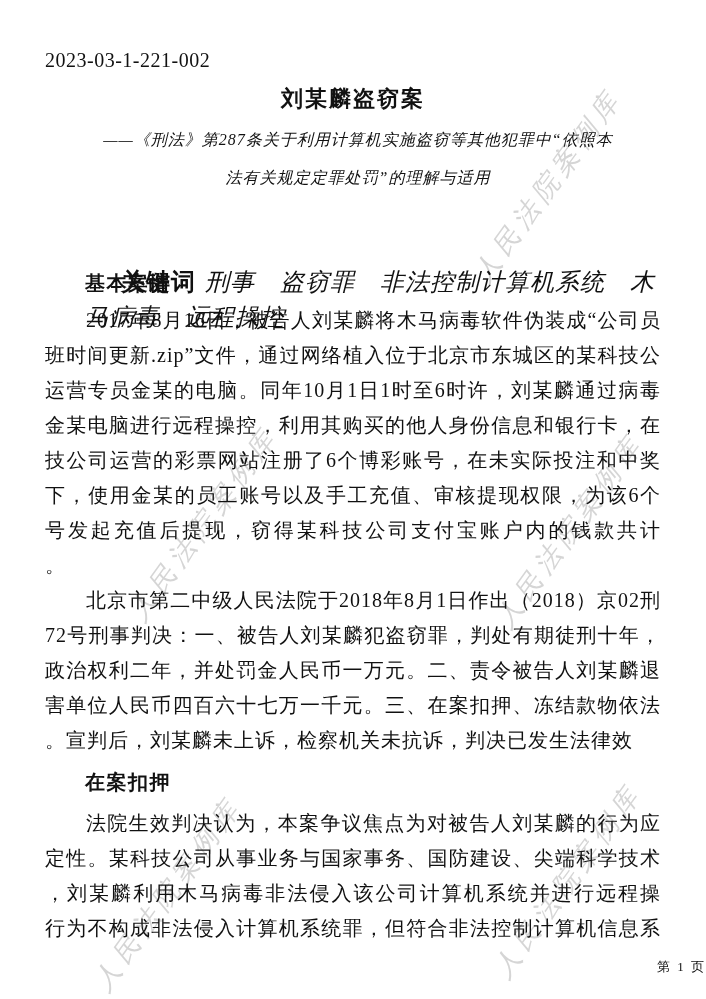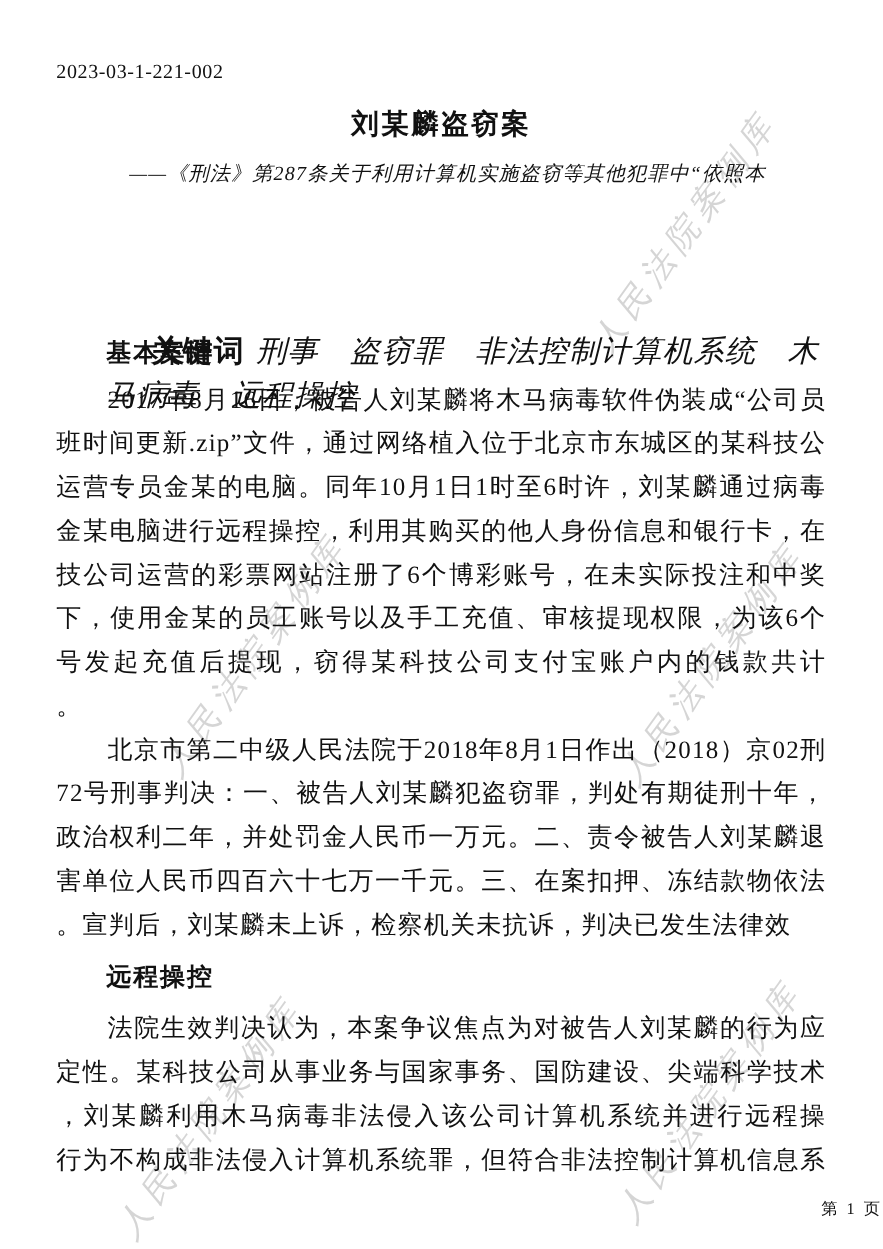--- a/index.html
+++ b/index.html
@@ -27,21 +27,21 @@
   }
   .wm1 { left:428px; top:160px; }
   .wm2 { left:84px;  top:498px; }
   .wm3 { left:450px; top:505px; }
   .wm4 { left:48px;  top:868px; }
   .wm5 { left:448px; top:855px; }
   
   .content { position:relative; z-index:1; }
   .docnum {
     position:absolute; left:45px; top:49px;
-    font-size:16px; letter-spacing:0.5px;
+    font-size:20px; letter-spacing:0.5px;
   }
   .title {
     position:absolute; left:0; right:0; top:84px;
     text-align:center;
     font-size:22px; font-weight:bold; letter-spacing:2px;font-family:Liberation Serif, serif;
   }
   .subtitle {
     position:absolute; left:55px; right:45px; top:121px;
     text-align:center;
     font-size:16px; line-height:38px; letter-spacing:1px;
@@ -99,20 +99,21 @@
   <span class="wm wm5" style="color: rgb(180, 180, 180);">人民法院案例库</span>
 
   <div class="content">
 
     <div class="docnum">2023-03-1-221-002</div>
 
     <div class="title">刘某麟盗窃案</div>
 
     <div class="subtitle">
       <div>——《刑法》第287条关于利用计算机实施盗窃等其他犯罪中“依照本</div>
+      <div>法有关规定定罪处罚”的理解与适用</div>
     </div>
 
     <div class="kwline">
       <span class="kwlabel">关键词</span><span class="kwvalue">刑事　盗窃罪　非法控制计算机系统　木马病毒　远程操控</span>
     </div>
 
     <div class="heading h-facts">基本案情</div>
 
     <div class="body-block b-facts">
       <div class="para">
@@ -127,21 +128,21 @@
       </div>
       <div class="para">
         <div class="line indent">北京市第二中级人民法院于2018年8月1日作出（2018）京02刑初</div>
         <div class="line">72号刑事判决：一、被告人刘某麟犯盗窃罪，判处有期徒刑十年，剥夺</div>
         <div class="line">政治权利二年，并处罚金人民币一万元。二、责令被告人刘某麟退赔被</div>
         <div class="line">害单位人民币四百六十七万一千元。三、在案扣押、冻结款物依法处理</div>
         <div class="line plain">。宣判后，刘某麟未上诉，检察机关未抗诉，判决已发生法律效力。</div>
       </div>
     </div>
 
-    <div class="heading h-reason">远程操控</div>
+    <div class="heading h-reason">在案扣押</div>
 
     <div class="body-block b-reason">
       <div class="para">
         <div class="line indent">法院生效判决认为，本案争议焦点为对被告人刘某麟的行为应如何</div>
         <div class="line">定性。某科技公司从事业务与国家事务、国防建设、尖端科学技术无关</div>
         <div class="line">，刘某麟利用木马病毒非法侵入该公司计算机系统并进行远程操控，其</div>
         <div class="line">行为不构成非法侵入计算机系统罪，但符合非法控制计算机信息系统罪</div>
       </div>
     </div>
 

